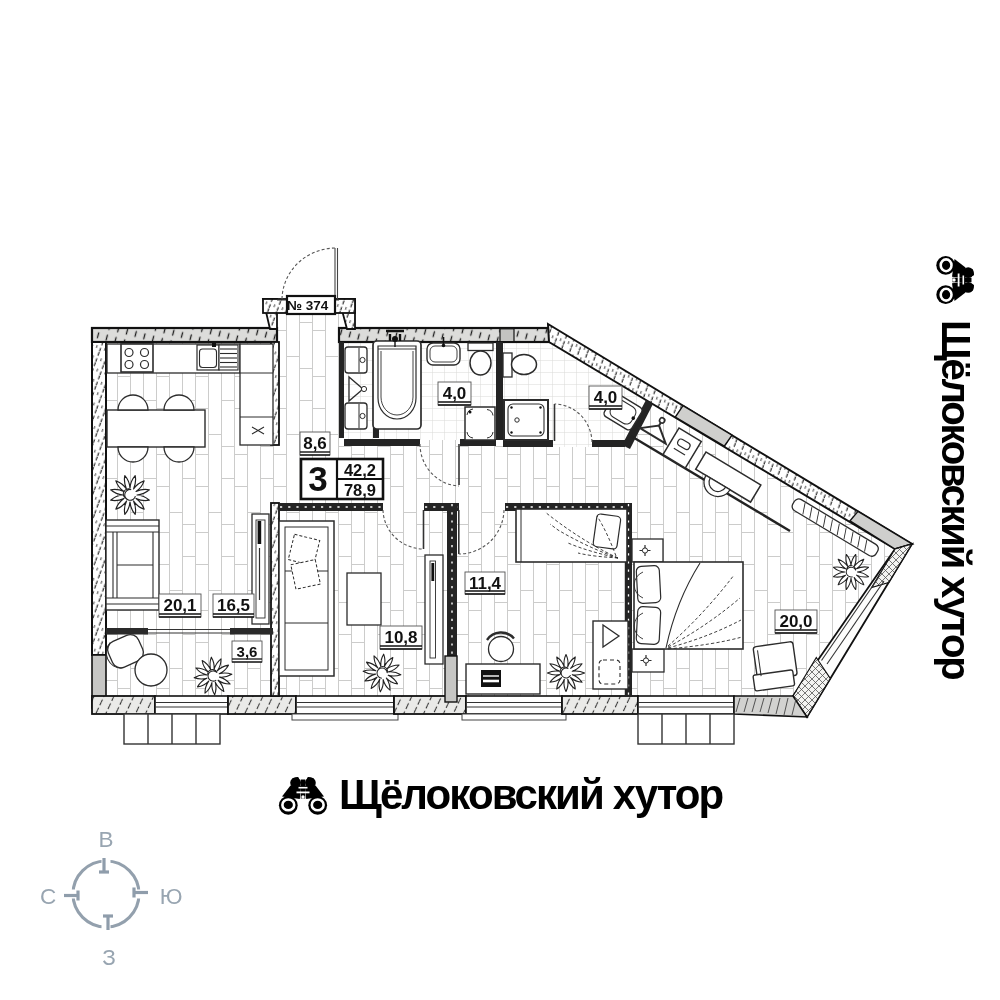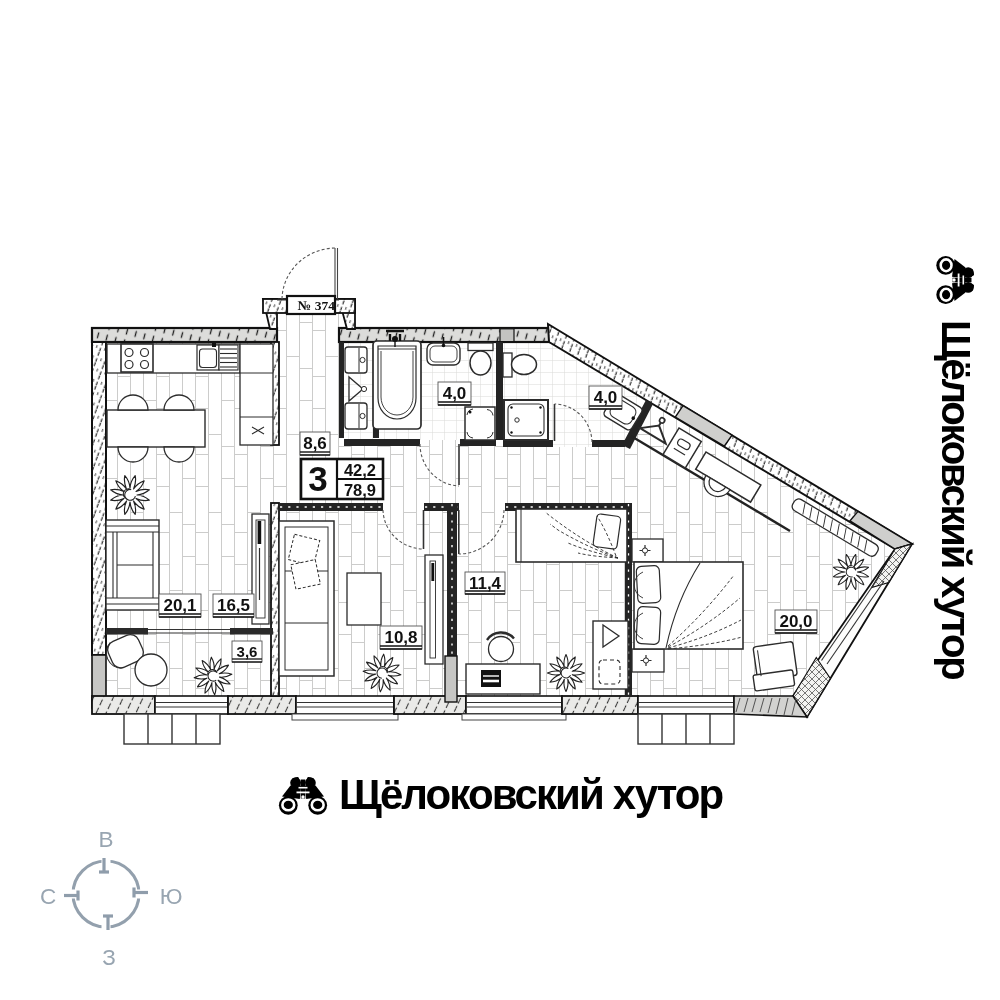--- a/index.html
+++ b/index.html
@@ -543,13 +543,13 @@
 </g>
 </g>
 
 <g fill="#98a5b1" font-size="22.5" text-anchor="middle">
 <text x="106" y="847">В</text>
 <text x="48" y="904">С</text>
 <text x="171" y="904">Ю</text>
 <text x="109" y="965">З</text>
 </g>
 </svg>
-<div style="position:absolute;left:287px;top:297px;width:48px;height:23px;line-height:17px;text-align:right;font-family:Liberation Serif, serif;font-weight:bold;font-size:13.5px;color:#111;transform:translateZ(0)">№ 374</div>
+<div style="position:absolute;left:287px;top:297px;width:48px;height:23px;line-height:17px;text-align:left;font-family:Liberation Sans, sans-serif;font-weight:bold;font-size:13.5px;color:#111;transform:translateZ(0)">№ 374</div>
 
 </body></html>

